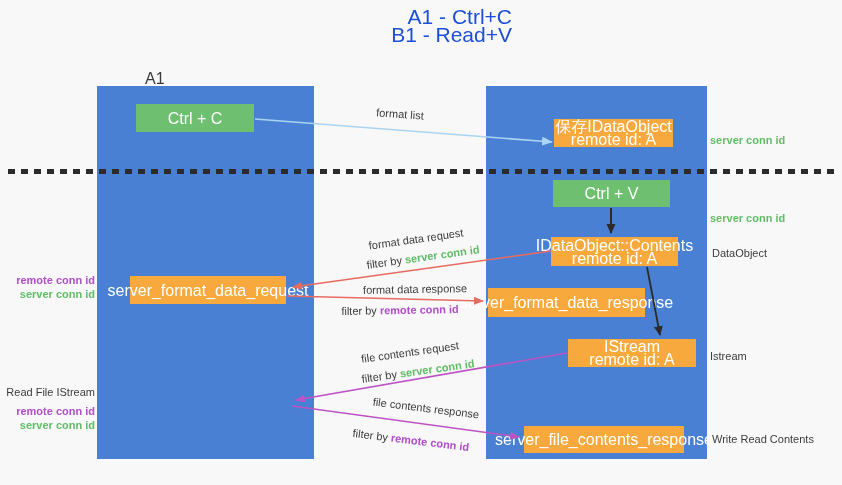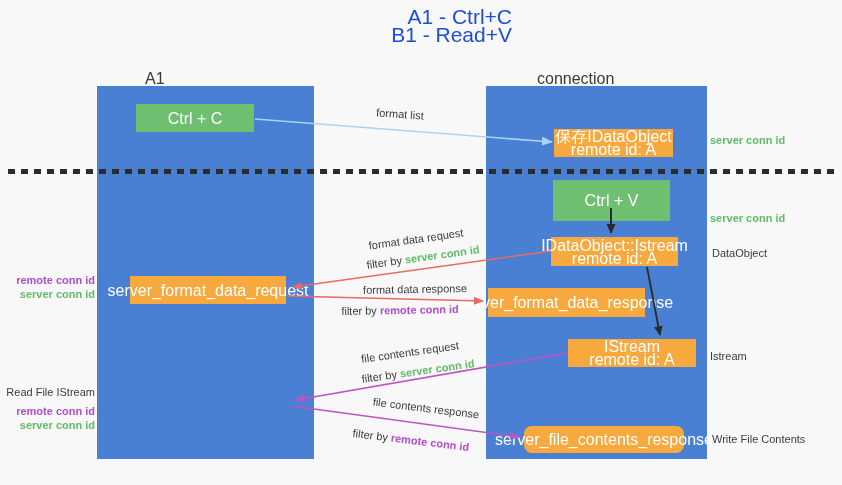--- a/index.html
+++ b/index.html
@@ -52,28 +52,28 @@
     justify-content: center;
     color: #ffffff;
     font-size: 16px;
     line-height: 13px;
     text-align: center;
     white-space: nowrap;
   }
   .node.orange { background: #f8a93e; }
   .node.green  { background: #6ebf70; }
   .n-ctrl-c    { left: 136px; top: 104px; width: 118px; height: 28px; }
-  .n-save      { left: 554px; top: 129px; width: 119px; height: 28px; }
-  .n-ctrl-v    { left: 553px; top: 180px; width: 117px; height: 41px; }
+  .n-save      { left: 554px; top: 119px; width: 119px; height: 28px; }
+  .n-ctrl-v    { left: 553px; top: 180px; width: 117px; height: 27px; }
   .n-getdata   { left: 551px; top: 237px; width: 127px; height: 29px; }
   .n-fmt-req   { left: 130px; top: 276px; width: 156px; height: 28px; }
   .n-fmt-resp  { left: 488px; top: 288px; width: 157px; height: 29px; }
   .n-istream   { left: 568px; top: 339px; width: 128px; height: 28px; }
   .n-file-req  { left: 128px; top: 392px; width: 161px; height: 27px; }
-  .n-file-resp { left: 524px; top: 426px; width: 160px; height: 27px; border-radius: 8px; }
+  .n-file-resp { left: 524px; top: 426px; width: 160px; height: 27px; }
   .arrows {
     position: absolute;
     left: 0; top: 0;
     width: 842px; height: 485px;
     pointer-events: none;
   }
   .alabel {
     position: absolute;
     font-size: 11px;
     white-space: nowrap;
@@ -101,40 +101,39 @@
 
   <div class="title">
     <div>A1 - Ctrl+C</div>
     <div>B1 - Read+V</div>
   </div>
 
   <div class="lane-header" style="left:145px">
     <div>A1</div>
   </div>
   <div class="lane-header" style="left:537px">
-    <div>connection</div>
   </div>
 
   <div class="lane lane-a1"></div>
   <div class="lane lane-b1"></div>
 
   <div class="divider"></div>
 
   <div class="node green n-ctrl-c">
     <div>Ctrl + C</div>
   </div>
   <div class="node orange n-save">
     <div>保存IDataObject</div>
     <div>remote id: A</div>
   </div>
   <div class="node green n-ctrl-v">
     <div>Ctrl + V</div>
   </div>
   <div class="node orange n-getdata">
-    <div>IDataObject::Istream</div>
+    <div>IDataObject::Contents</div>
     <div>remote id: A</div>
   </div>
   <div class="node orange n-fmt-req">
     <div>server_format_data_request</div>
   </div>
   <div class="node orange n-fmt-resp">
     <div>server_format_data_response</div>
   </div>
   <div class="node orange n-istream">
     <div>IStream</div>
@@ -197,15 +196,15 @@
   <div class="side right-align purple-t" style="left:10px; top:273px; width:85px">remote conn id</div>
   <div class="side right-align green-t" style="left:10px; top:287px; width:85px">server conn id</div>
   <div class="side right-align" style="left:0px; top:385px; width:95px">Read File IStream</div>
   <div class="side right-align purple-t" style="left:10px; top:404px; width:85px">remote conn id</div>
   <div class="side right-align green-t" style="left:10px; top:418px; width:85px">server conn id</div>
 
   <div class="side green-t" style="left:710px; top:133px">server conn id</div>
   <div class="side green-t" style="left:710px; top:211px">server conn id</div>
   <div class="side" style="left:712px; top:246px">DataObject</div>
   <div class="side" style="left:710px; top:349px">Istream</div>
-  <div class="side" style="left:712px; top:432px">Write File Contents</div>
+  <div class="side" style="left:712px; top:432px">Write Read Contents</div>
 
 </div>
 
 </body></html>

